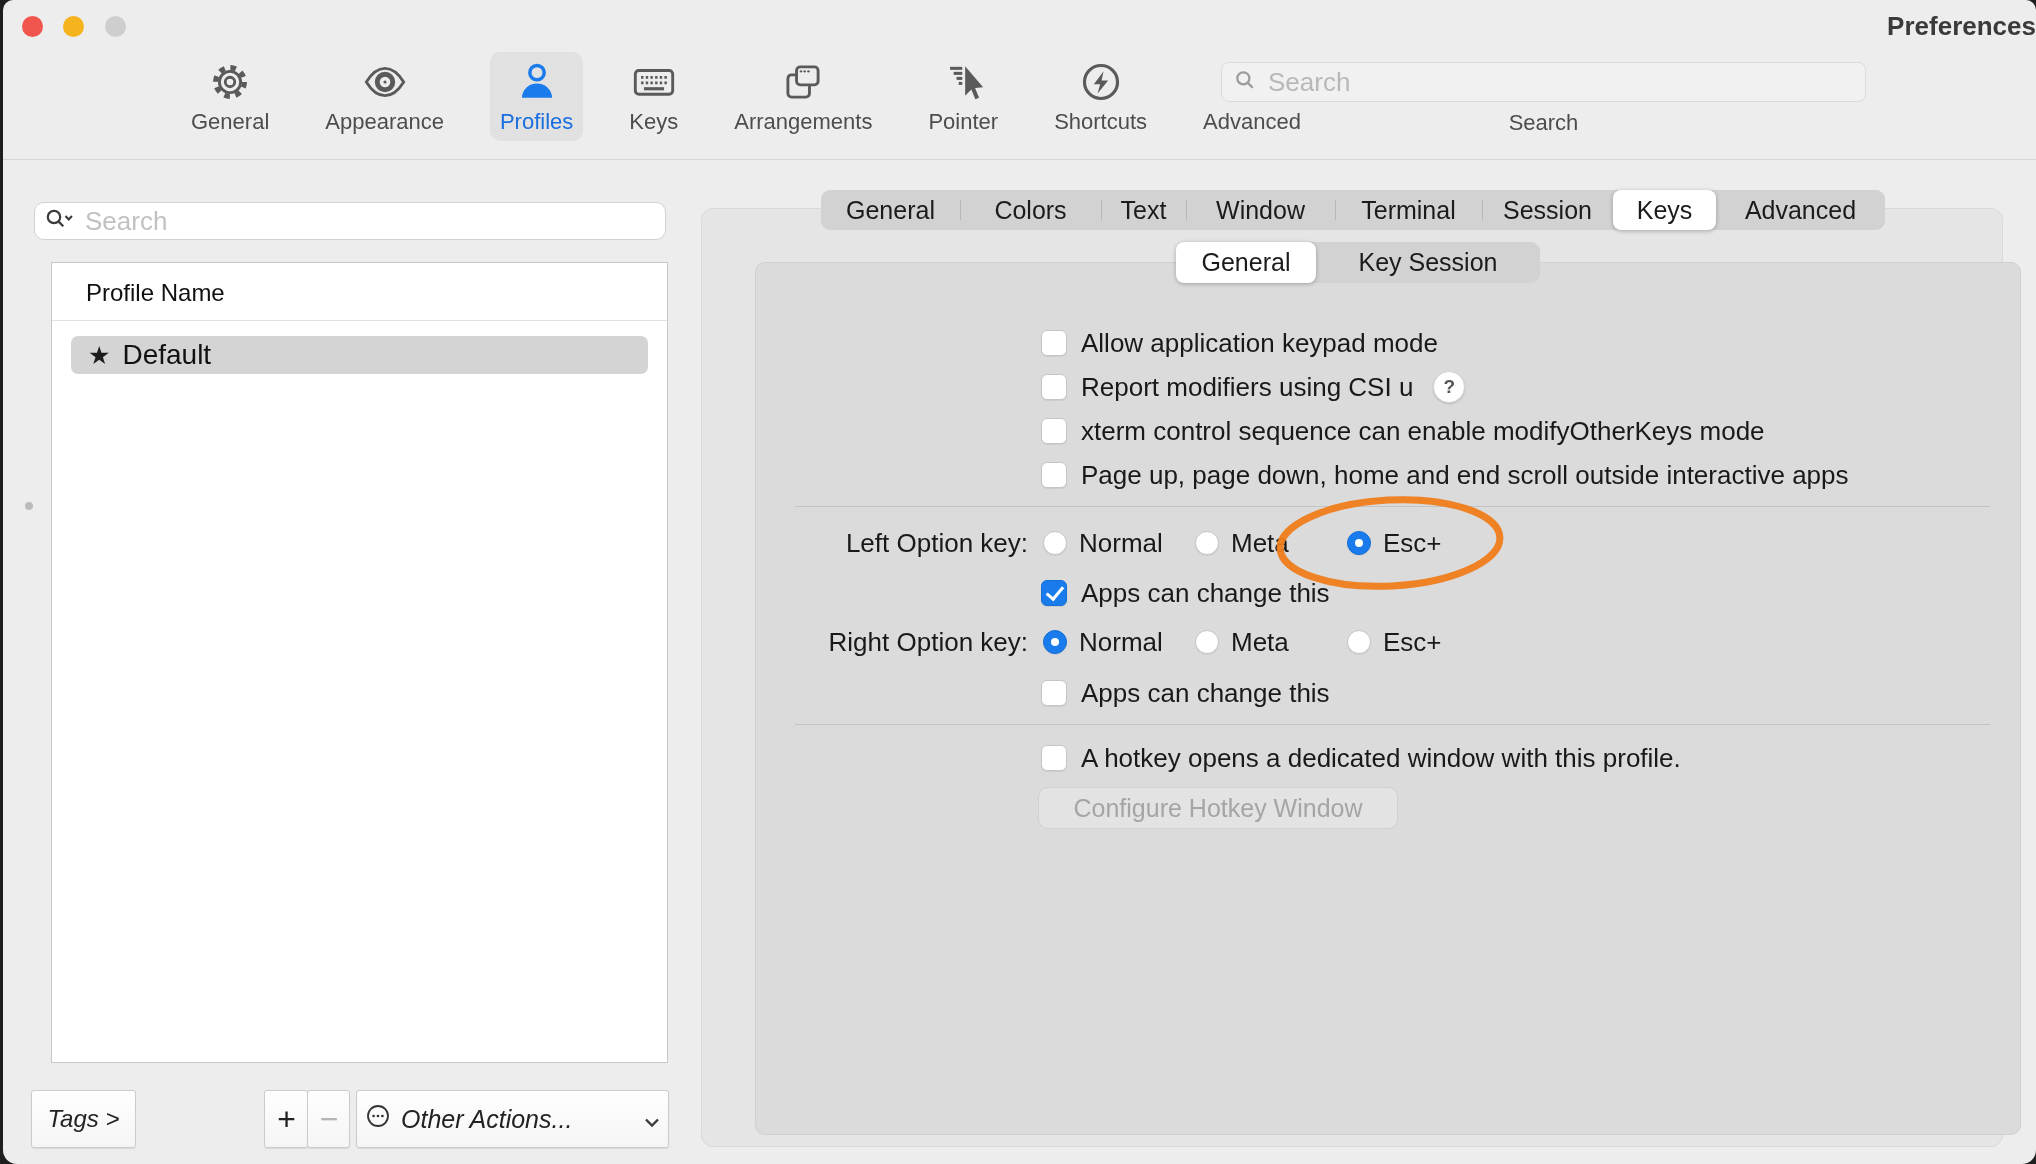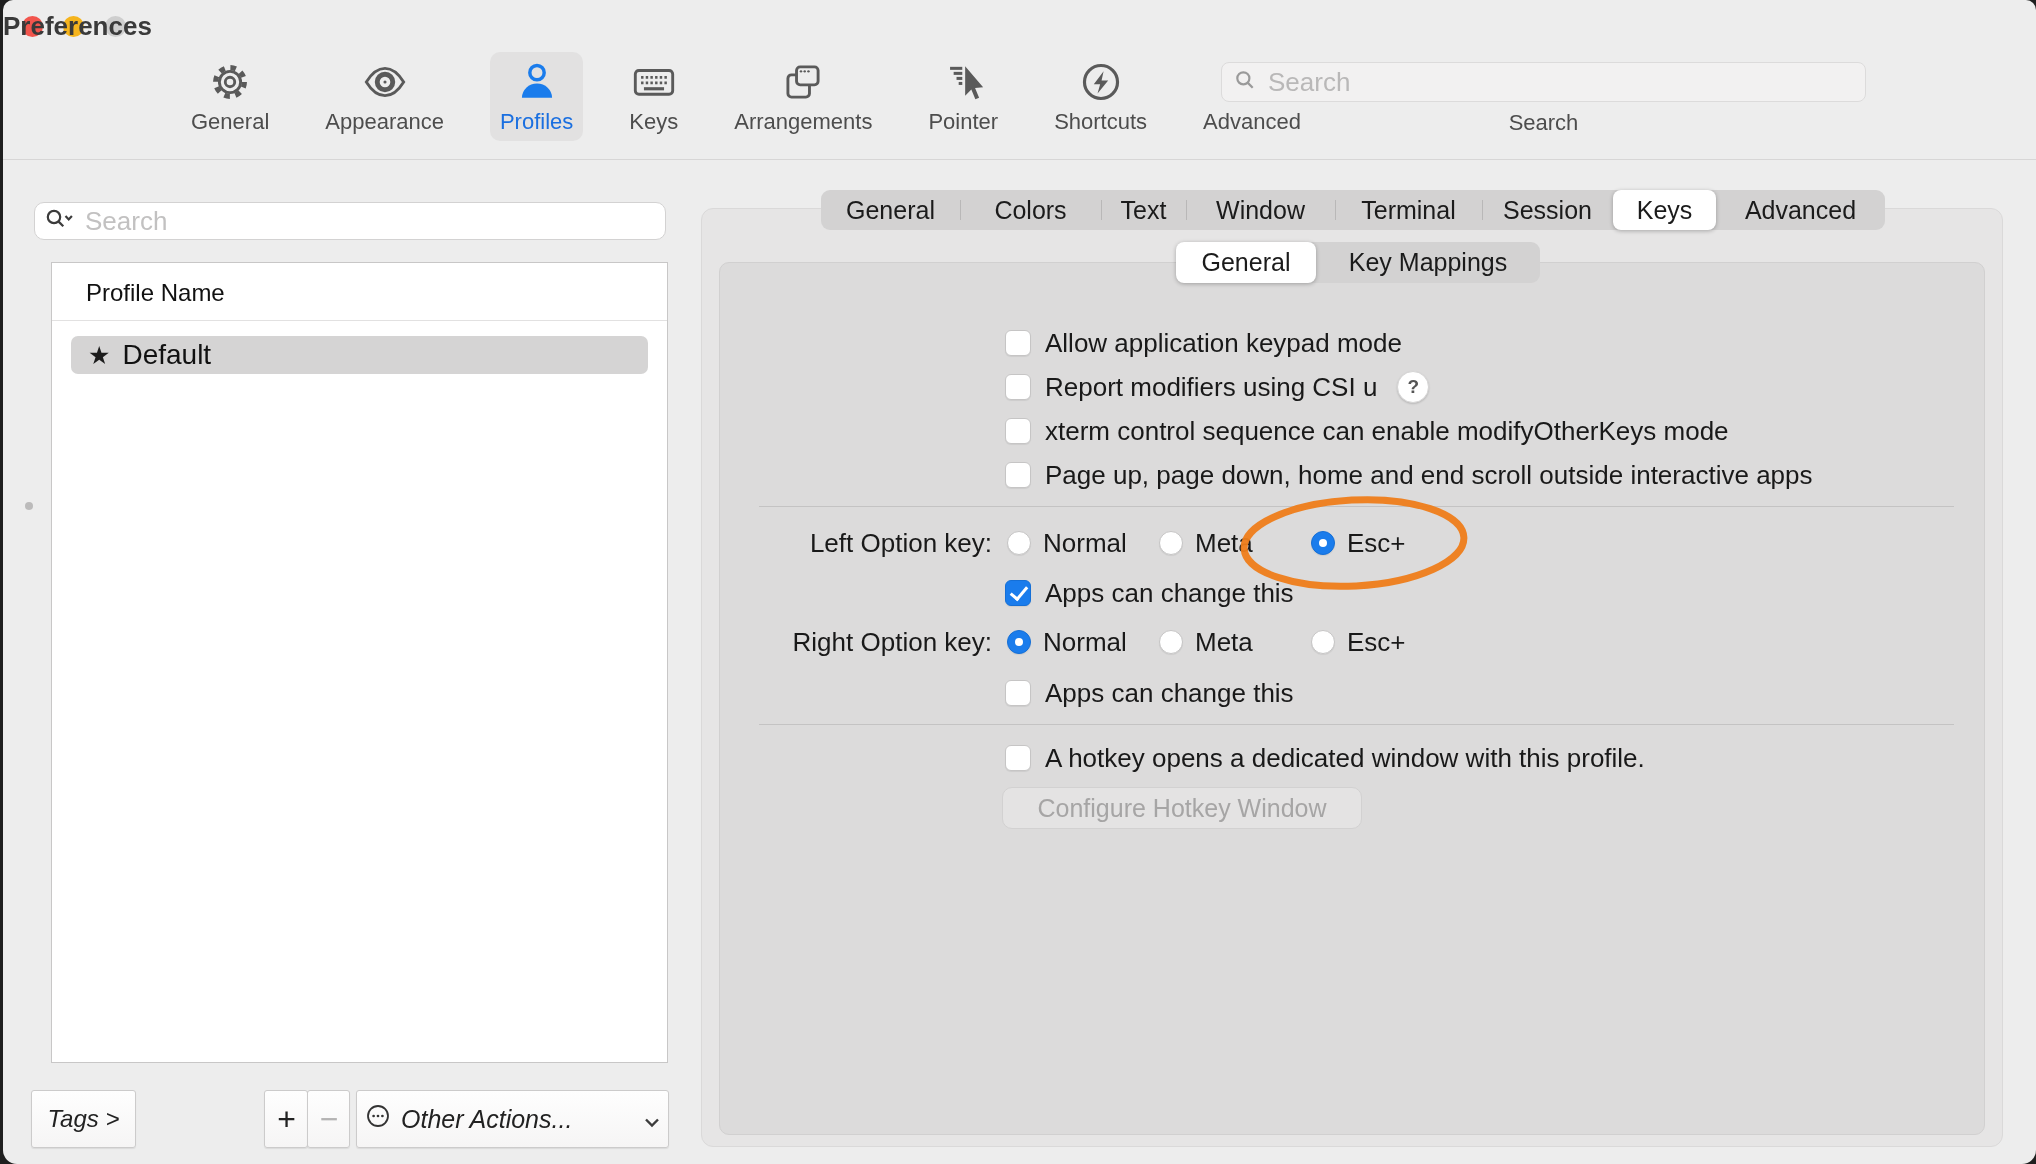--- a/index.html
+++ b/index.html
@@ -6,21 +6,21 @@
   body{width:2036px;height:1164px;position:relative;overflow:hidden;
        font-family:"Liberation Sans","DejaVu Sans",sans-serif;-webkit-font-smoothing:antialiased;}
   .window{position:absolute;left:3px;top:0;right:0;bottom:0;background:#ededed;
           border-radius:10px 10px 14px 14px;overflow:hidden;}
   
   .titlebar{position:absolute;left:0;top:0;right:0;height:52px;}
   .traffic{position:absolute;top:16px;width:21px;height:21px;border-radius:50%;}
   .t-close{left:19px;background:#f2554d;}
   .t-min{left:60px;background:#f5b41d;}
   .t-zoom{left:102px;background:#cecece;}
-  .win-title{position:absolute;left:0;right:0;top:11px;text-align:left;
+  .win-title{position:absolute;left:0;right:0;top:11px;text-align:right;
              font-size:26px;font-weight:bold;color:#3a3a3a;}
   
   .toolbar{position:absolute;left:178px;top:52px;display:flex;gap:36px;align-items:flex-start;}
   .tb-item{display:flex;flex-direction:column;align-items:center;gap:5px;padding:6px 10px 8px;border-radius:10px;cursor:default;}
   .tb-item.selected{background:#e2e1e1;}
   .tb-item .ic{width:48px;height:48px;display:flex;align-items:center;justify-content:center;}
   .tb-label{font-size:22px;color:#4d4d4d;line-height:1;}
   .tb-item.selected .tb-label{color:#1a6fe0;}
   .tb-search{position:absolute;left:1218px;top:62px;width:645px;}
   .tb-search-field{height:40px;border-radius:8px;background:#f2f1f1;border:1px solid #dcdbdb;
@@ -50,21 +50,21 @@
             display:flex;align-items:center;justify-content:center;font-size:24px;color:#222;
             box-shadow:0 1px 1px rgba(0,0,0,.08);font-style:italic;}
   .tags-btn{left:28px;top:1090px;width:105px;}
   .plus-btn{left:261px;top:1090px;width:44px;font-size:32px;font-weight:300;}
   .minus-btn{left:304px;top:1090px;width:43px;font-size:32px;color:#b4b3b3;font-weight:300;}
   .actions-btn{left:353px;top:1090px;width:313px;justify-content:flex-start;padding:0 8px;gap:10px;font-size:25px;}
   .actions-btn .spacer{flex:1;}
   
   .outer-panel{position:absolute;left:698px;top:208px;width:1302px;height:939px;background:#e6e5e5;
                border:1px solid #dad9d9;border-radius:12px;box-sizing:border-box;}
-  .inner-panel{position:absolute;left:716px;top:262px;width:1266px;height:873px;background:#dcdbdb;
+  .inner-panel{position:absolute;left:752px;top:262px;width:1266px;height:873px;background:#dcdbdb;
                border:1px solid #d1d0d0;border-radius:10px;box-sizing:border-box;}
   .tabbar{position:absolute;left:818px;top:190px;width:1064px;height:40px;background:#d3d2d2;
           border-radius:9px;display:flex;}
   .seg{display:flex;align-items:center;justify-content:center;font-size:25px;color:#1b1b1b;
        position:relative;box-sizing:border-box;cursor:default;}
   .seg+.seg::before{content:"";position:absolute;left:0;top:10px;bottom:10px;width:1px;background:#b9b8b8;}
   .seg.selected{background:#fff;border-radius:8px;box-shadow:0 1px 4px rgba(0,0,0,.28);z-index:1;}
   .seg.selected::before,.seg.selected+.seg::before{display:none;}
   .subtabbar{position:absolute;left:1173px;top:242px;width:364px;height:41px;background:#d3d2d2;
              border-radius:9px;display:flex;z-index:2;}
@@ -339,17 +339,17 @@
     <div class="seg" style="width:85px;">Text</div>
     <div class="seg" style="width:149px;">Window</div>
     <div class="seg" style="width:147px;">Terminal</div>
     <div class="seg" style="width:131px;">Session</div>
     <div class="seg selected" style="width:103px;">Keys</div>
     <div class="seg" style="width:169px;">Advanced</div>
   </div>
 
   <div class="subtabbar">
     <div class="seg selected" style="width:140px;">General</div>
-    <div class="seg" style="width:224px;">Key Mappings</div>
+    <div class="seg" style="width:224px;">Key Session</div>
   </div>
 
   <div class="edge-dot"></div>
 </div>
 
 </body></html>

